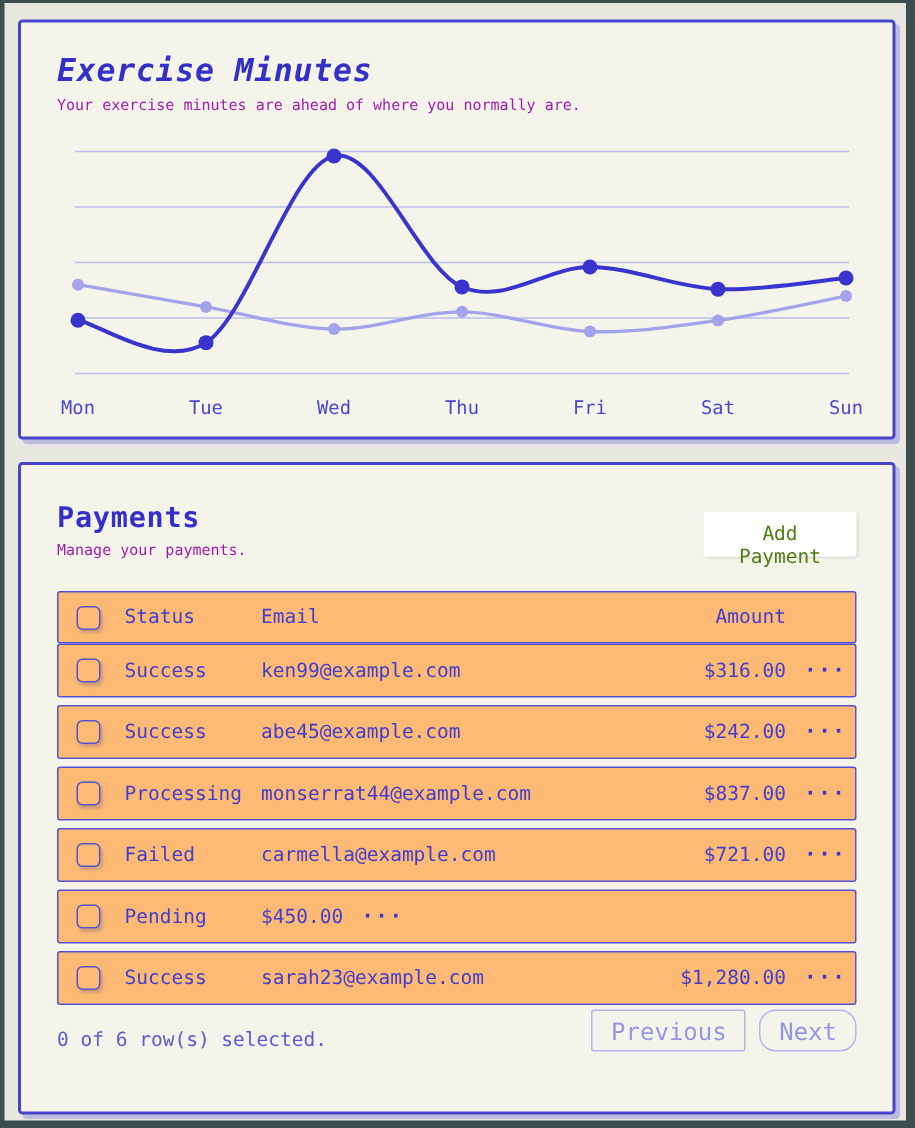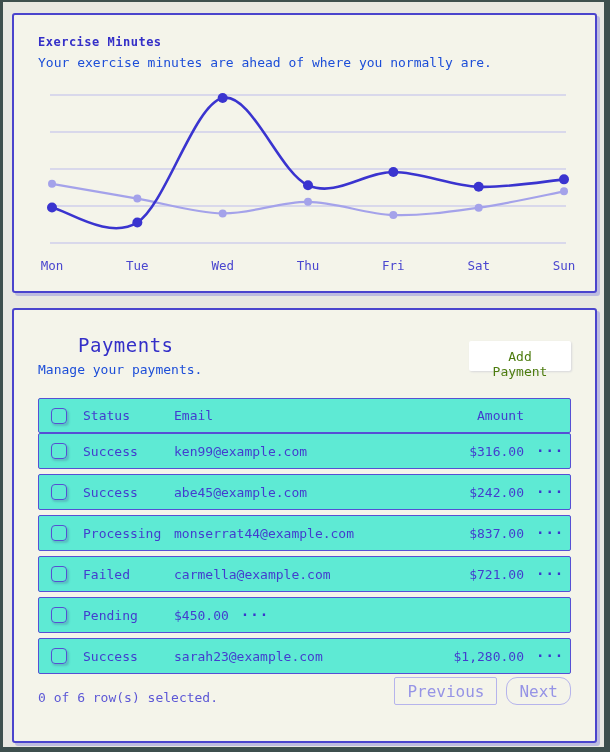--- a/index.html
+++ b/index.html
@@ -18,49 +18,49 @@
     width: 585px;
     margin-left: 9px;
     background: #f4f4ea;
     border: 2px solid #4a44cd;
     border-radius: 3px;
     box-shadow: 3px 3px 0 rgba(110,106,220,0.35);
   }
   .card-exercise { margin-top: 11px; height: 280px; padding: 20px 0 0 0; }
   .card-payments { margin-top: 15px; height: 435px; padding: 24px 24px 8px 24px; }
 
-  .card-title { font-size: 12px; font-weight: bold; color: #342fc8; letter-spacing: 0.5px; }
-  .card-sub { font-size: 13px; color: #1d4ed8; margin-top: 6px; }
+  .card-title { font-size: 21px; font-weight: bold; color: #342fc8; letter-spacing: 0.5px; font-style: italic; }
+  .card-sub { font-size: 10px; color: #a21caf; margin-top: 6px; }
   .card-exercise .card-title, .card-exercise .card-sub { margin-left: 24px; }
 
   .chart-svg { display: block; margin-top: 3px; }
 
   .payments-header { display: flex; justify-content: space-between; align-items: flex-start; }
-  .payments-title { font-size: 19px; font-weight: normal; color: #342fc8; letter-spacing: 0.5px; margin-left: 40px; }
+  .payments-title { font-size: 19px; font-weight: bold; color: #342fc8; letter-spacing: 0.5px; }
   .add-payment-btn {
     margin-top: 7px;
     background: #ffffff;
     color: #4d7c0f;
     border: none;
     border-radius: 2px;
     font-family: inherit;
     font-size: 13px;
     padding: 8px 8px;
     width: 102px; height: 30px;
     cursor: pointer;
     box-shadow: 1px 1px 2px rgba(60,60,140,0.15);
   }
 
   .table { margin-top: 21px; }
   .trow {
     display: flex; align-items: center;
     border: 1.5px solid #5650d4;
     border-radius: 2px;
     padding: 0 12px;
-    background: #5eead4;
+    background: #fdba74;
     font-size: 13px;
   }
   .trow + .trow { margin-top: 5px; }
   .thead { height: 35px; }
   .tbody-row { height: 36px; }
   .checkbox {
     width: 16px; height: 16px; flex: none;
     border: 1.5px solid #5550d2;
     border-radius: 4px;
     background: transparent;

